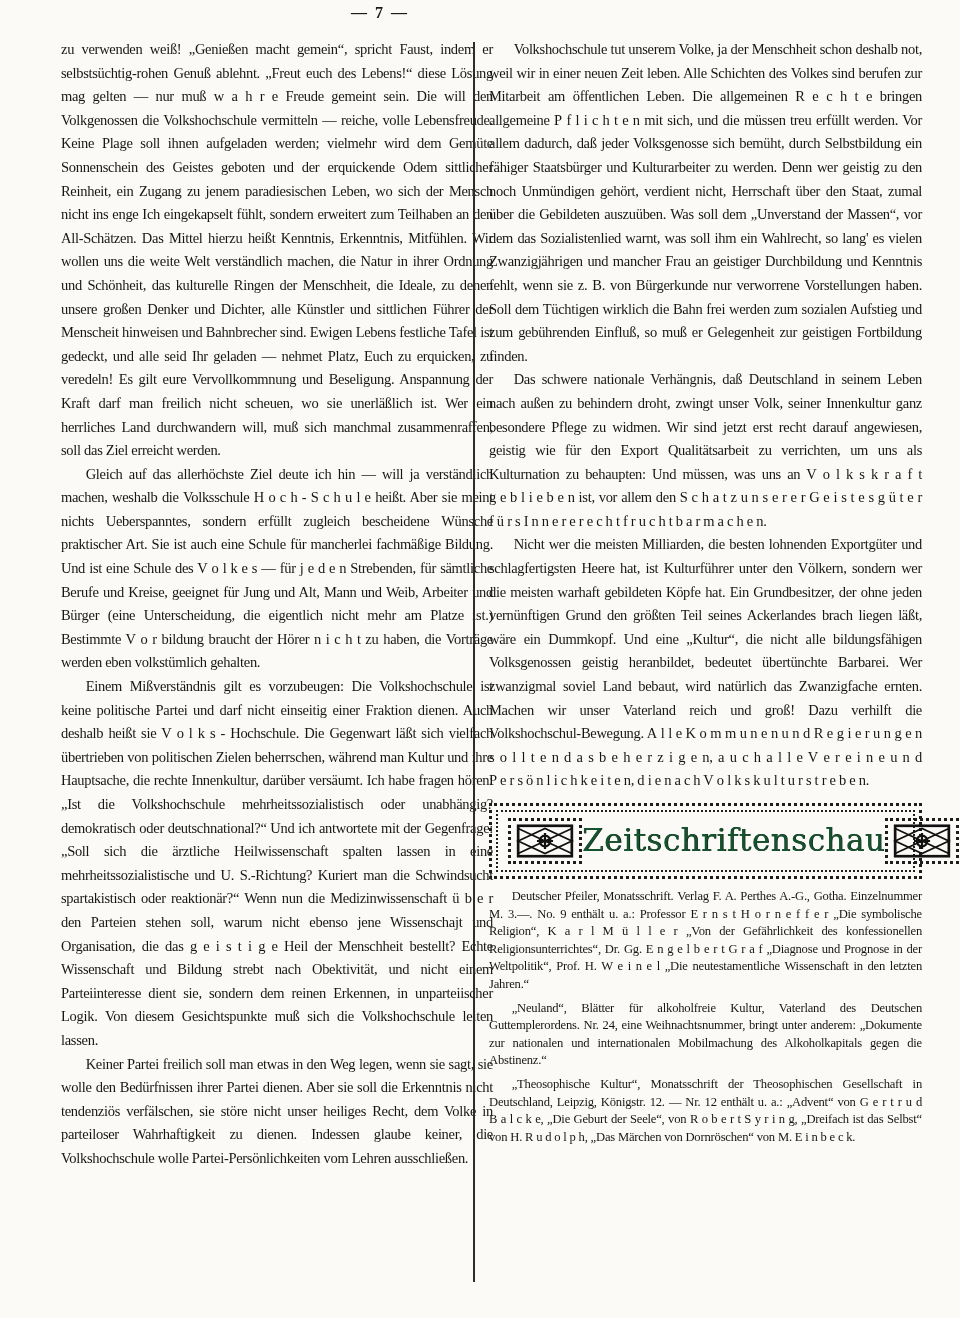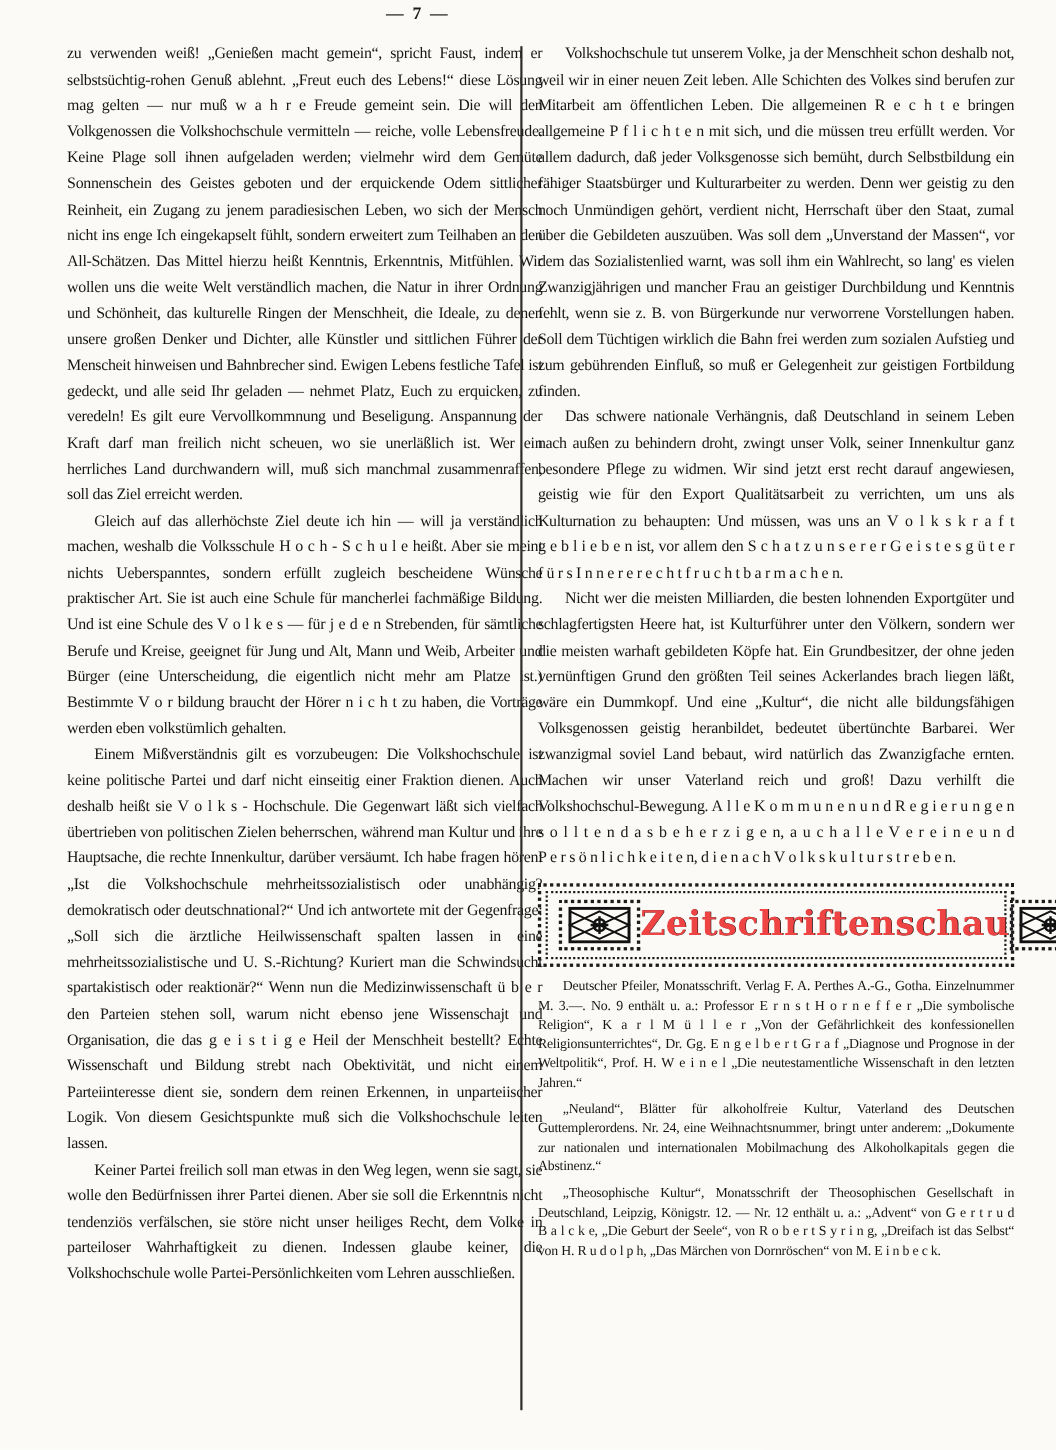--- a/index.html
+++ b/index.html
@@ -39,22 +39,22 @@
     display:flex;align-items:center;justify-content:space-between;
     padding:6px 10px;
   }
   .ornament{
     display:inline-block;
     border:3px dotted #1d1d1d;
     padding:3px 5px;line-height:0;
   }
   .zs-title{
     font-family:"DejaVu Serif","Liberation Serif",serif;
-    font-weight:bold;font-size:31px;letter-spacing:0.5px;
-    color:#ef4444;
+    font-weight:normal;font-size:31px;letter-spacing:0.5px;
+    color:#14532d;
     text-shadow:0.6px 0 0 #111;
     white-space:nowrap;
   }
   p.review{
     margin:6px 0 0 0;padding:0;
     font-size:12.6px;line-height:17.6px;letter-spacing:-0.2px;
     text-indent:1.8em;text-align:justify;
   }
   p.review .review-lead{font-weight:normal;}
 </style>

